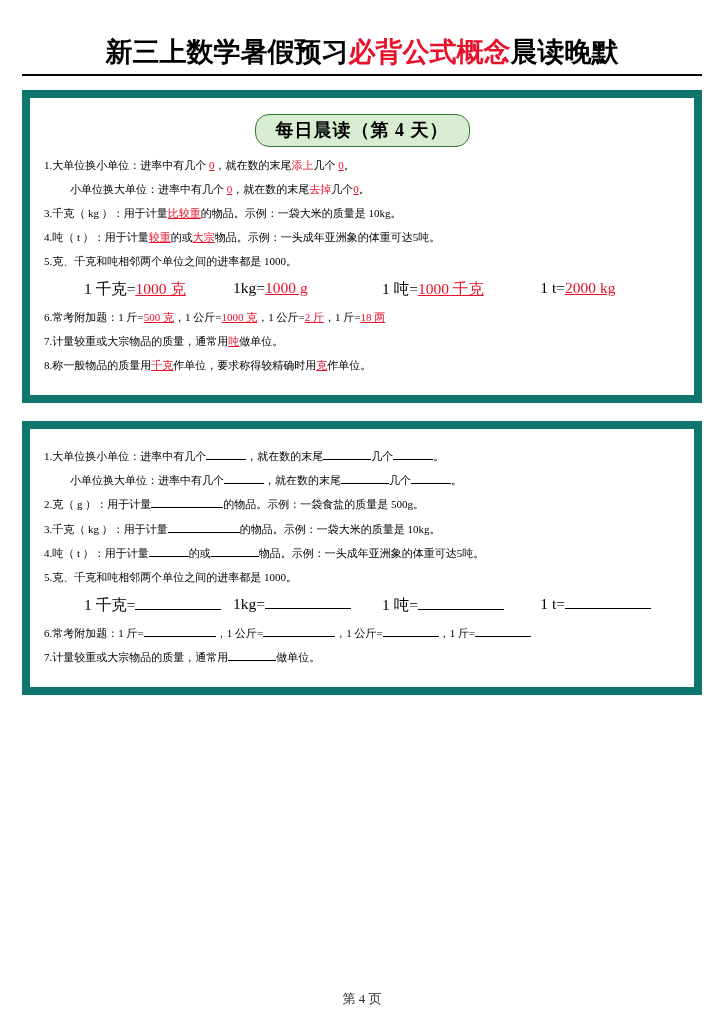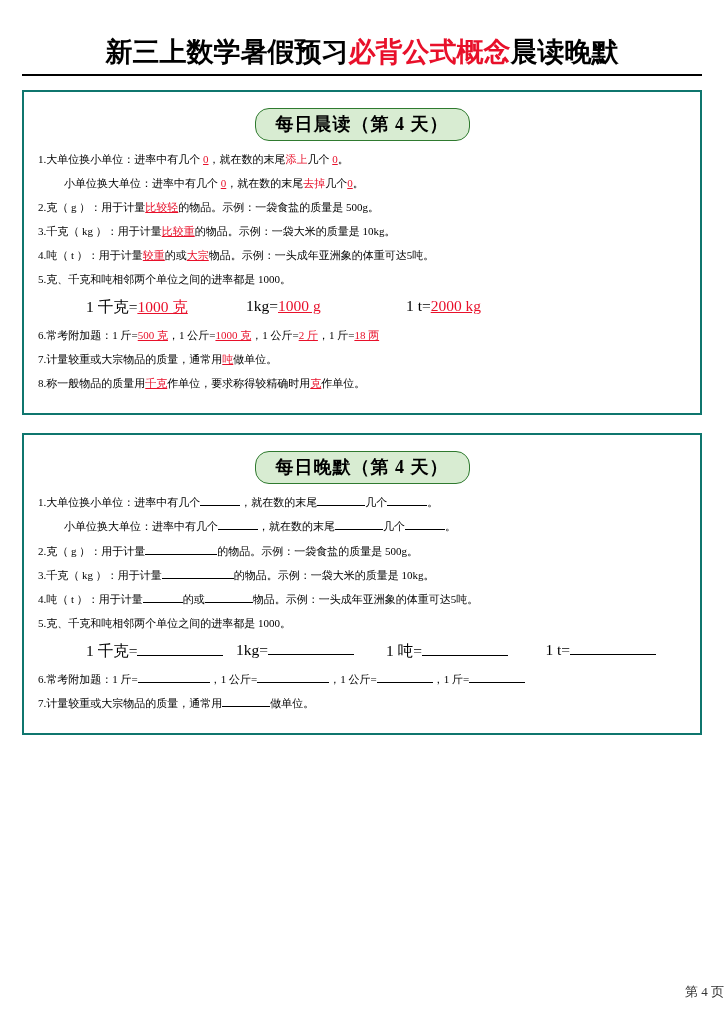--- a/index.html
+++ b/index.html
@@ -34,21 +34,21 @@
     border-bottom: 2px solid #000;
     display: inline-block;
     width: 100%;
     box-sizing: border-box;
   }
   .doc-title .red {
     color: #e8102a;
   }
   
   .section {
-    border: 2px solid #0f766e;
+    border: 8px solid #0f766e;
     box-sizing: border-box;
     padding: 12px 14px 14px 14px;
     margin-bottom: 18px;
   }
   .section-header {
     text-align: center;
     margin: 4px 0 10px 0;
   }
   .section-title {
     display: inline-block;
@@ -89,31 +89,31 @@
   .b86 { width: 86px; }
   .row-units {
     display: flex;
     padding-left: 40px;
     font-size: 15.5px;
     margin: 9px 0;
   }
   .row-units > div {
     white-space: nowrap;
   }
-  .ru1 { width: 160px; margin-left: 8px; }
+  .ru1 { width: 160px; }
   .ru2 { width: 160px; }
   .ru3 { width: 170px; }
   .ru4 { width: 150px; }
   
   .footer {
     position: absolute;
     left: 0;
     right: 0;
-    bottom: 23px;
-    text-align: right;
+    bottom: 16px;
+    text-align: center;
     font-size: 13px;
     color: #333;
   }
 </style>
 </head>
 <body>
 
 <div class="page">
 
   
@@ -128,58 +128,53 @@
     </div>
 
     <div class="line">
       <span>1.大单位换小单位：进率中有几个 </span><span class="redu">0</span><span>，就在数的末尾</span><span class="red">添上</span><span>几个 </span><span class="redu">0</span><span>。</span>
     </div>
 
     <div class="line indent">
       <span>小单位换大单位：进率中有几个 </span><span class="redu">0</span><span>，就在数的末尾</span><span class="red">去掉</span><span>几个</span><span class="redu">0</span><span>。</span>
     </div>
 
-    <div class="line">
-      <span>2.克（ g ）：用于计量</span><span class="redu">比较轻</span><span>的物品。示例：一袋食盐的质量是 500g。</span>
-    </div>
 
     <div class="line">
       <span>3.千克（ kg ）：用于计量</span><span class="redu">比较重</span><span>的物品。示例：一袋大米的质量是 10kg。</span>
     </div>
 
     <div class="line">
       <span>4.吨（ t ）：用于计量</span><span class="redu">较重</span><span>的或</span><span class="redu">大宗</span><span>物品。示例：一头成年亚洲象的体重可达5吨。</span>
     </div>
 
     <div class="line">5.克、千克和吨相邻两个单位之间的进率都是 1000。</div>
 
     <div class="row-units">
       <div class="ru1"><span>1 千克=</span><span class="redu">1000 克</span></div>
       <div class="ru2"><span>1kg=</span><span class="redu">1000 g</span></div>
+      <div class="ru3"><span>1 吨=</span><span class="redu">1000 千克</span></div>
       <div class="ru4"><span>1 t=</span><span class="redu">2000 kg</span></div>
     </div>
 
     <div class="line">
       <span>6.常考附加题：1 斤=</span><span class="redu">500 克</span><span>，1 公斤=</span><span class="redu">1000 克</span><span>，1 公斤=</span><span class="redu">2 斤</span><span>，1 斤=</span><span class="redu">18 两</span>
     </div>
 
     <div class="line">
       <span>7.计量较重或大宗物品的质量，通常用</span><span class="redu">吨</span><span>做单位。</span>
     </div>
 
     <div class="line">
       <span>8.称一般物品的质量用</span><span class="redu">千克</span><span>作单位，要求称得较精确时用</span><span class="redu">克</span><span>作单位。</span>
     </div>
   </div>
 
   
   <div class="section">
-    <div class="section-header">
-      <span class="section-title">每日晚默（第 4 天）</span>
-    </div>
 
     <div class="line">
       <span>1.大单位换小单位：进率中有几个</span><span class="blank b40"></span><span>，就在数的末尾</span><span class="blank b48"></span><span>几个</span><span class="blank b40"></span><span>。</span>
     </div>
 
     <div class="line indent">
       <span>小单位换大单位：进率中有几个</span><span class="blank b40"></span><span>，就在数的末尾</span><span class="blank b48"></span><span>几个</span><span class="blank b40"></span><span>。</span>
     </div>
 
     <div class="line">

